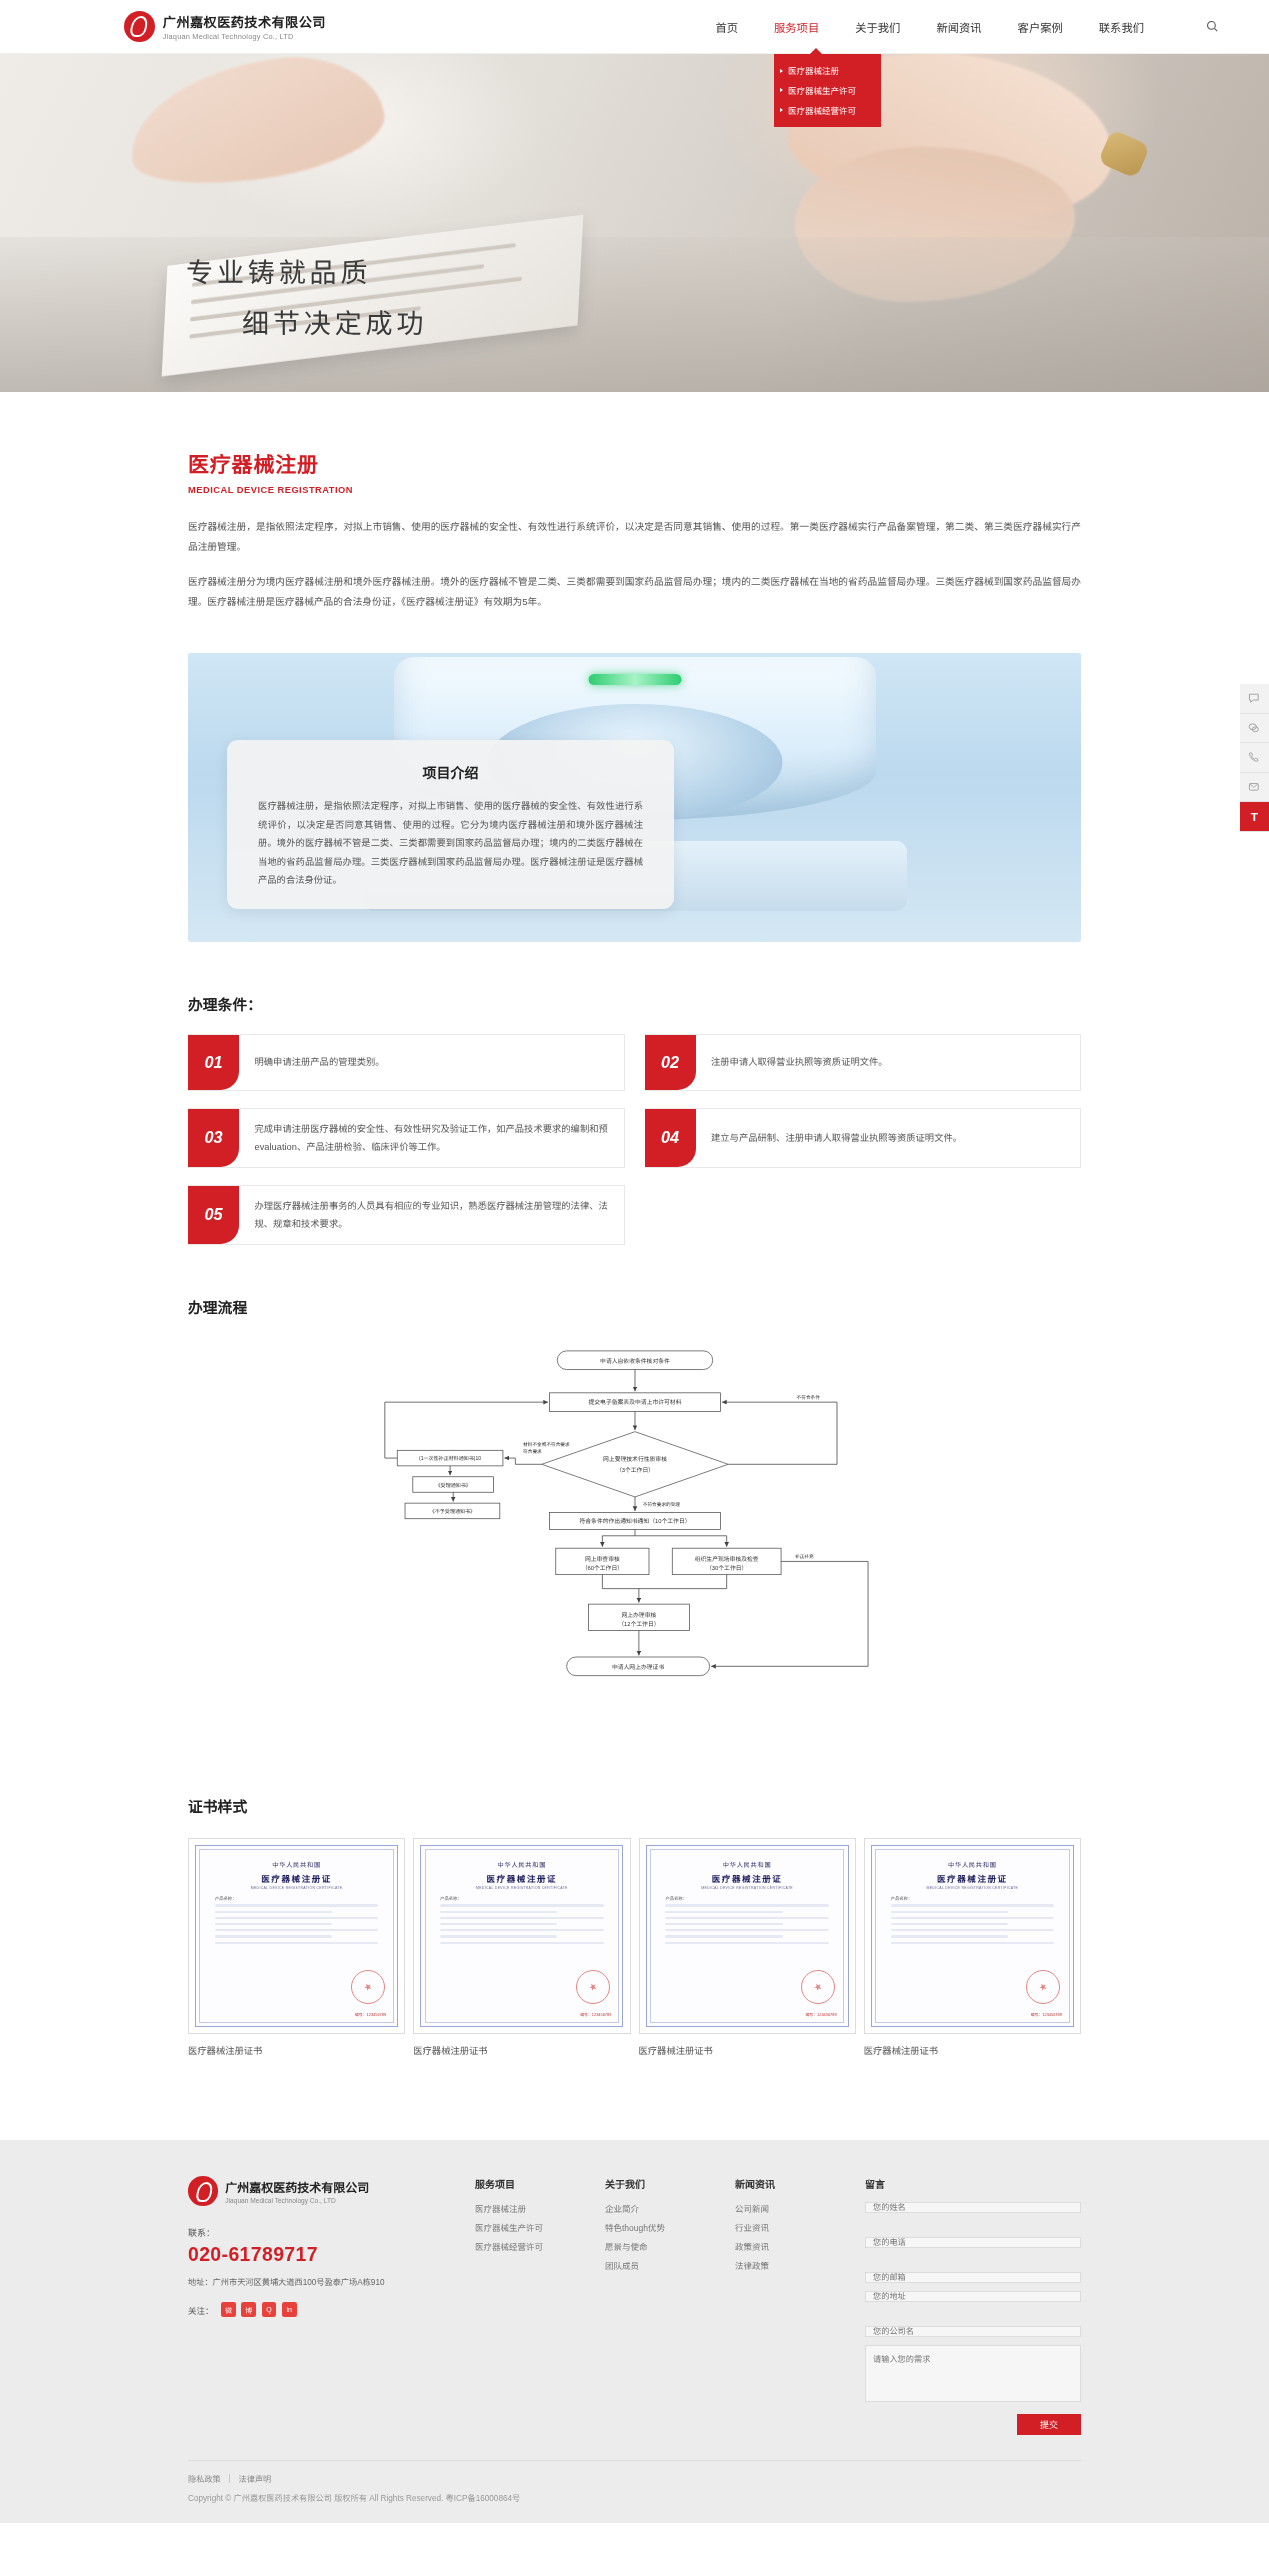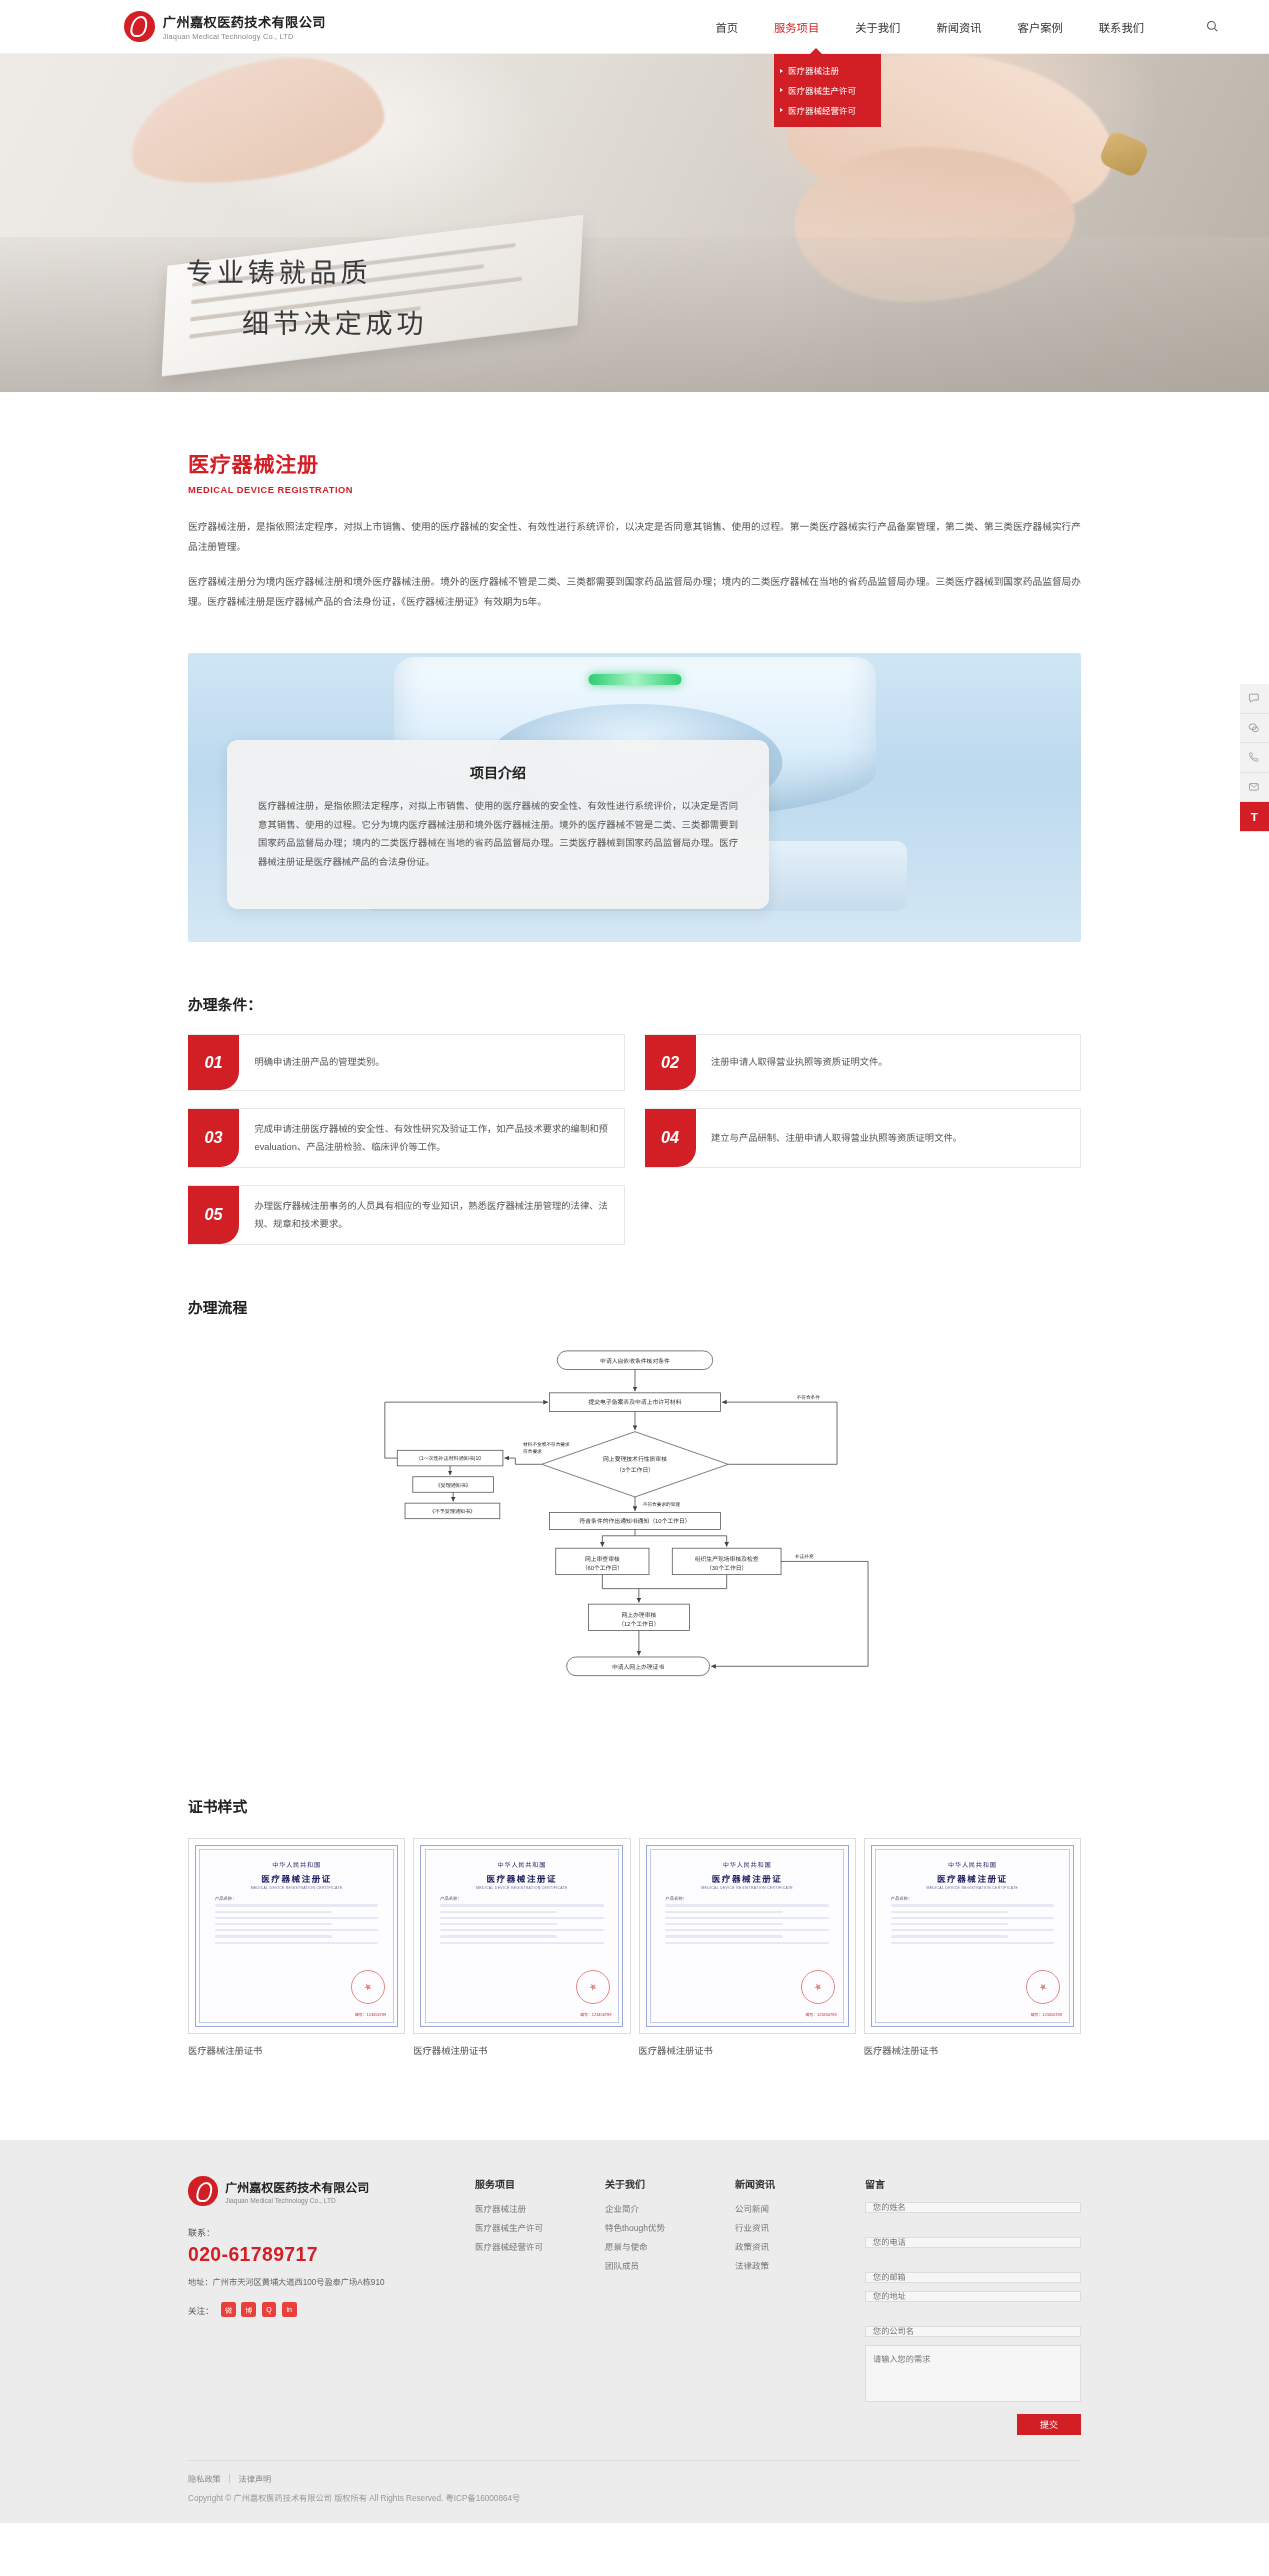--- a/index.html
+++ b/index.html
@@ -186,21 +186,21 @@
   }
   .scanner-base {
     position: absolute; left: 50%; bottom: 31px; transform: translateX(-50%);
     width: 544px; height: 70px;
     background: linear-gradient(180deg,#e4f1fa,#c6dcec);
     border-radius: 11px;
   }
 
   .card-overlay {
     position: absolute; left: 39px; top: 87px;
-    width: 542px; height: 169px;
+    width: 447px; height: 169px;
     background: rgba(242,242,242,.94);
     border-radius: 11px;
     padding: 22px 31px;
     box-shadow: 0 3.1px 14px rgba(0,0,0,.08);
   }
   .card-title { font-size: 14px; color: #222; text-align: center; font-weight: bold; }
   .card-text {
     font-size: 9.3px; color: #555; line-height: 2.0; margin-top: 15.5px; text-align: justify;
   }
 

